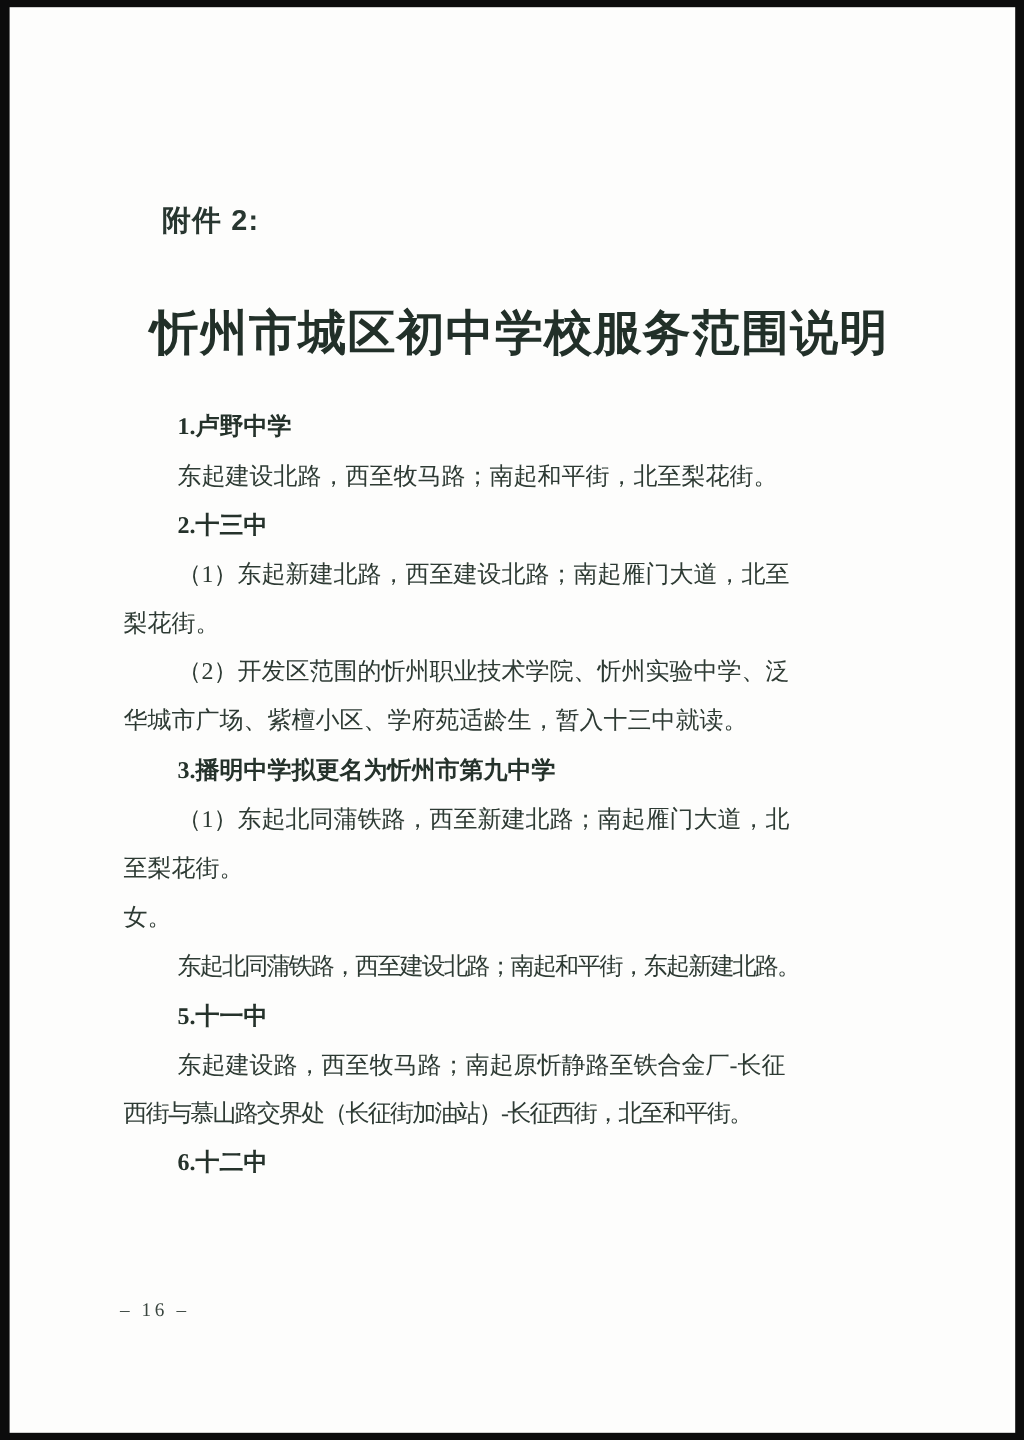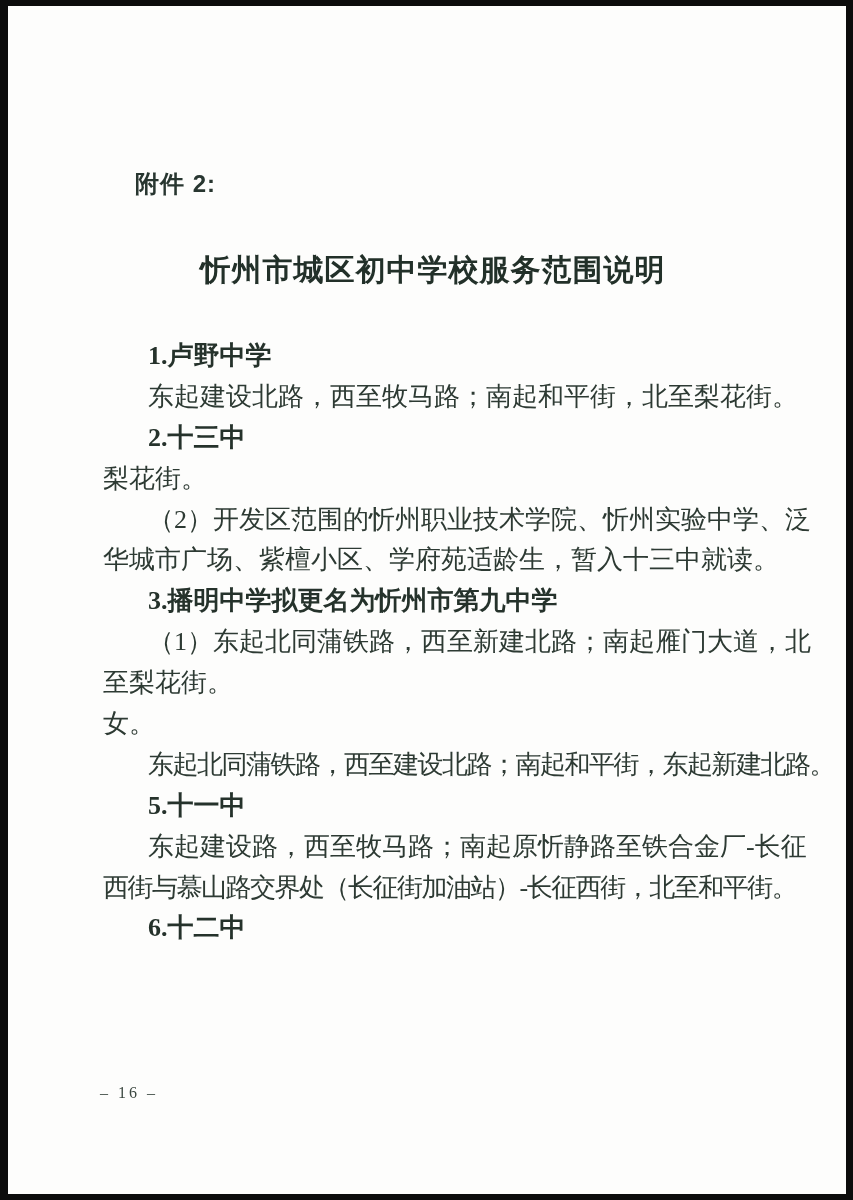--- a/index.html
+++ b/index.html
@@ -34,37 +34,37 @@
     color: #283630;
     margin-left: 20px;
   }
   .title {
     position: absolute;
     left: 0;
     right: 0;
     top: 244px;
     margin: 0;
     text-align: center;
-    font-size: 30px;
+    font-size: 40px;
     font-weight: 700;
     letter-spacing: 1px;
     color: #223029;
     font-family: "Liberation Serif", "DejaVu Serif", serif;
     padding-left: 12px;
   }
   .content {
     position: absolute;
     left: 95px;
     top: 330px;
     width: 660px;
   }
   .line {
     height: 40.9px;
     line-height: 40.9px;
-    font-size: 26px;
+    font-size: 20px;
     white-space: nowrap;
     color: #2d3a33;
   }
   .line.heading {
     font-weight: 700;
     color: #25322b;
   }
   .line.indent {
     padding-left: 45px;
   }
@@ -87,20 +87,21 @@
 <div class="page">
 
   <div class="attachment">附件 2:</div>
 
   <h1 class="title">忻州市城区初中学校服务范围说明</h1>
 
   <div class="content">
       <div class="line heading indent">1.卢野中学</div>
       <div class="line body indent">东起建设北路，西至牧马路；南起和平街，北至梨花街。</div>
       <div class="line heading indent">2.十三中</div>
+      <div class="line body indent">（1）东起新建北路，西至建设北路；南起雁门大道，北至</div>
       <div class="line body">梨花街。</div>
       <div class="line body indent">（2）开发区范围的忻州职业技术学院、忻州实验中学、泛</div>
       <div class="line body">华城市广场、紫檀小区、学府苑适龄生，暂入十三中就读。</div>
       <div class="line heading indent">3.播明中学拟更名为忻州市第九中学</div>
       <div class="line body indent">（1）东起北同蒲铁路，西至新建北路；南起雁门大道，北</div>
       <div class="line body">至梨花街。</div>
       <div class="line body">女。</div>
       <div class="line body indent tight">东起北同蒲铁路，西至建设北路；南起和平街，东起新建北路。</div>
       <div class="line heading indent">5.十一中</div>
       <div class="line body indent">东起建设路，西至牧马路；南起原忻静路至铁合金厂-长征</div>

